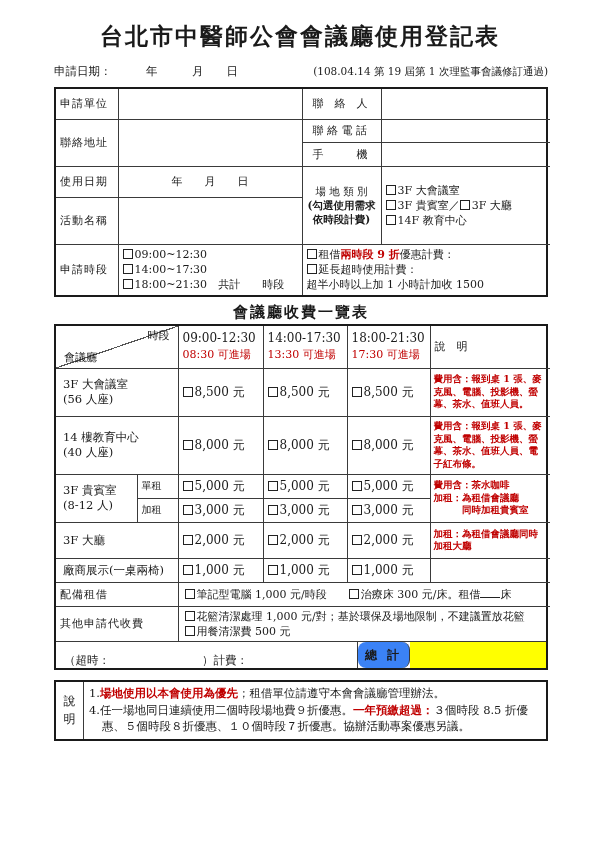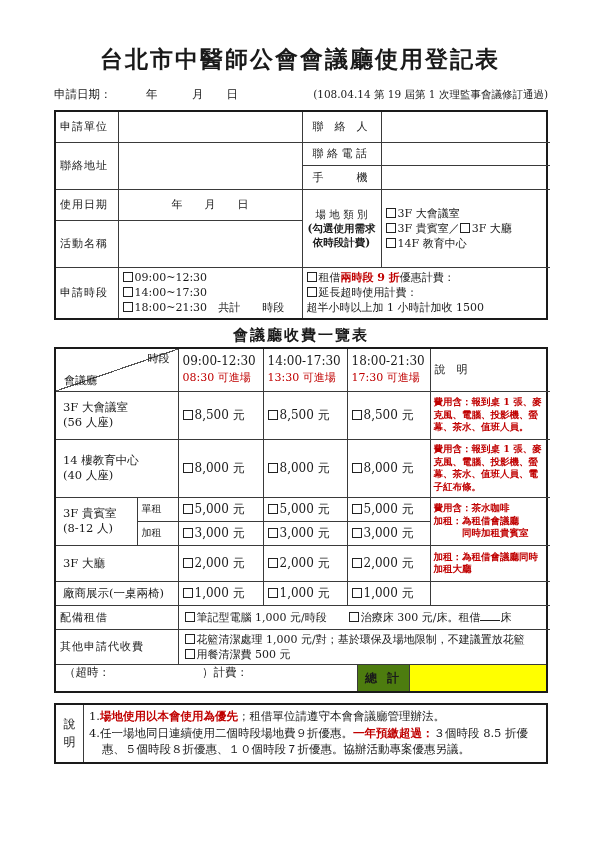--- a/index.html
+++ b/index.html
@@ -1,20 +1,20 @@
 <!DOCTYPE html>
 <html><head>
 <meta charset="utf-8">
 <style>
   * { margin:0; padding:0; box-sizing:border-box; }
   html,body { width:600px; height:848px; background:#ffffff; overflow:hidden;
     font-family:"DejaVu Serif","Liberation Serif",serif; color:#1a1a1a; }
   .page { width:600px; height:848px; position:relative; background:#fff; }
 
-  .title { text-align:center; padding-top:44px; font-size:23px; font-weight:bold; letter-spacing:2px; }
+  .title { text-align:center; padding-top:21px; font-size:23px; font-weight:bold; letter-spacing:2px; }
 
   .subrow { width:494px; margin:12px 0 0 54px; display:flex; justify-content:space-between;
     align-items:flex-end; font-size:11.5px; }
   .subrow .revision { font-size:10.5px; }
 
   
   .tbl-wrap { width:494px; margin-left:54px; border:2px solid #1a1a1a; }
   table { border-collapse:collapse; table-layout:fixed; width:100%; border-style:hidden; }
   td { border:1px solid #3a3a3a; font-size:11px; padding:1px 4px; vertical-align:middle; }
   .lbl { text-align:left; letter-spacing:1px; }
@@ -44,25 +44,25 @@
   .diag .bl { position:absolute; bottom:3px; left:8px; font-size:11px; }
   .col-time { font-size:12px; line-height:17px; }
   .col-entry { font-size:11px; line-height:16px; }
   .room { text-align:left !important; padding-left:7px; font-size:11.5px; line-height:15px; }
   .price { font-size:12px; }
   .note-red { text-align:left !important; font-size:9.5px; line-height:12.5px; padding:2px 3px; }
   .wide-left { text-align:left !important; padding-left:6px; }
   .eq-gap { display:inline-block; width:22px; }
 
   .total-row { display:flex; border-top:1px solid #3a3a3a; height:27px; font-size:11.5px; }
-  .total-row .ot-cell { width:302px; display:flex; align-items:flex-start; padding-left:8px;
+  .total-row .ot-cell { width:302px; display:flex; align-items:flex-end; padding-left:8px;
     border-right:1px solid #3a3a3a; }
   .total-row .ot-cell .close-part { margin-left:92px; }
-  .total-row .total-lbl { width:52px; background:#4d7c0f; border-right:1px solid #3a3a3a;
-    display:flex; align-items:center; justify-content:center; font-weight:bold; font-size:12px; letter-spacing:3px; }
+  .total-row .total-lbl { width:52px; background:#3b82f6; border-right:1px solid #3a3a3a;
+    display:flex; align-items:center; justify-content:center; font-weight:bold; font-size:12px; letter-spacing:3px;border-radius:8px; }
   .total-row .total-val { flex:1; background:#ffff00; }
 
   .notes-box { width:494px; margin:10px 0 0 54px; border:2.5px solid #1a1a1a; display:flex; }
   .notes-label { width:28px; border-right:1px solid #3a3a3a; display:flex; flex-direction:column;
     justify-content:space-around; align-items:center; font-size:12px; padding:10px 0; }
   .notes-body { flex:1; padding:3px 4px 4px 5px; font-size:11.5px; line-height:16.5px; }
   .notes-body p { padding-left:13px; text-indent:-13px; }
   .arrow { color:#c00000; font-size:12px; }
 </style>
 </head>

